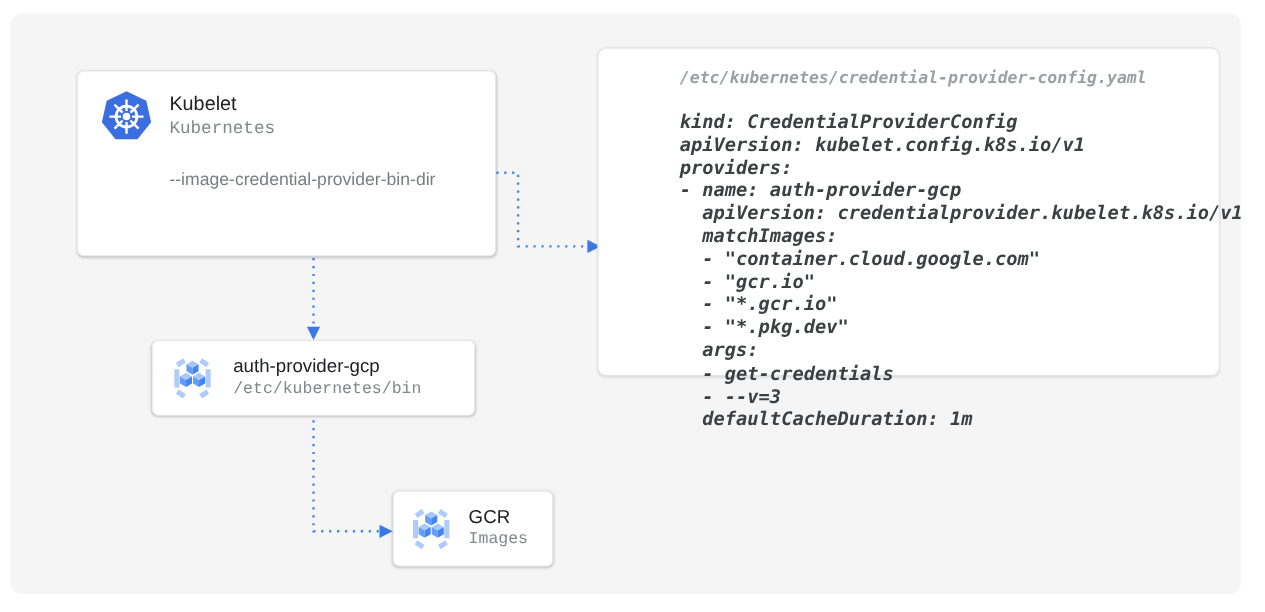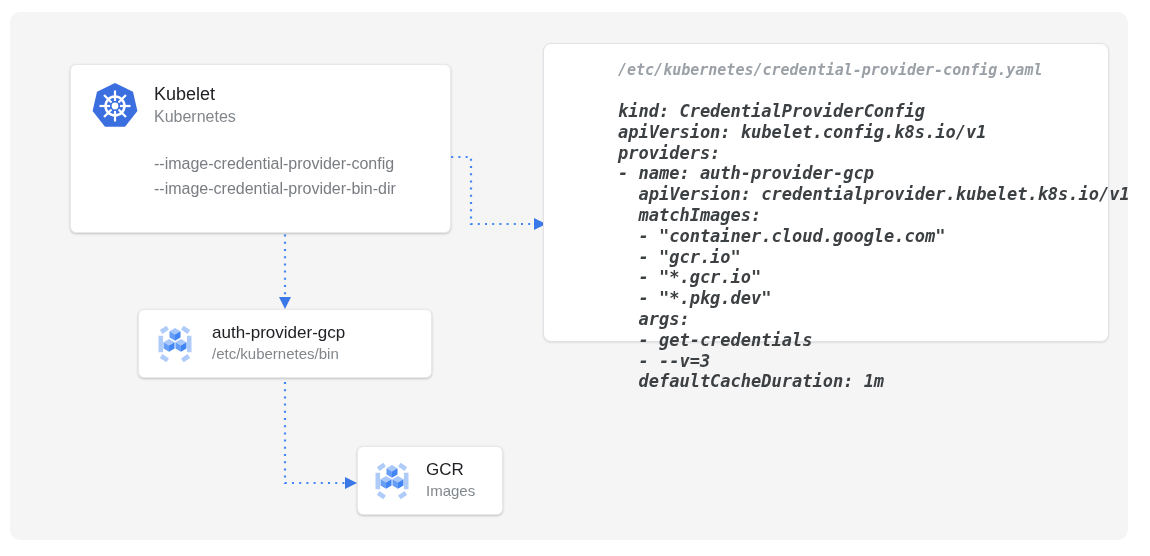--- a/index.html
+++ b/index.html
@@ -29,21 +29,21 @@
     background: #ffffff;
     border: 1px solid #e7e8ea;
     border-radius: 6px;
     box-shadow: 0 1px 2px rgba(60,64,67,0.18), 0 1px 3px rgba(60,64,67,0.10);
   }
   .kubelet-box { left: 70px; top: 64px; width: 381px; height: 169px; padding: 17px 20px; }
   .node-header { display: flex; gap: 15px; }
   .icon-48 { width: 48px; height: 48px; flex: 0 0 48px; }
   .icon-44 { width: 44px; height: 44px; flex: 0 0 44px; }
   .node-title { font-size: 18px; color: #202124; line-height: 24px; }
-  .node-subtitle { font-size: 16px; color: #82878c; line-height: 22px; }
+  .node-subtitle { font-size: 16px; color: #82878c; line-height: 22px; font-family: Liberation Mono, monospace; }
   .flag-list { margin-top: 21px; margin-left: 63px; }
   .flag-line { font-size: 16px; color: #797d82; line-height: 25px; white-space: nowrap; }
   .auth-box { left: 138px; top: 309px; width: 294px; height: 69px; padding: 12px 14px; }
   .auth-box .node-title, .gcr-box .node-title { font-size: 17px; line-height: 22px; }
   .auth-box .node-subtitle, .gcr-box .node-subtitle { font-size: 15px; line-height: 20px; }
   .gcr-box { left: 357px; top: 446px; width: 146px; height: 69px; padding: 12px 12px; }
   .code-panel {
     position: absolute;
     left: 543px; top: 43px;
     width: 566px; height: 299px;
@@ -108,21 +108,20 @@
           <line x1="27.54" y1="20.46" x2="34.96" y2="13.04"></line>
         </g>
         <circle cx="24" cy="24" r="3.4" fill="#ffffff"></circle>
       </svg>
       <div>
         <div class="node-title">Kubelet</div>
         <div class="node-subtitle">Kubernetes</div>
       </div>
     </div>
     <div class="flag-list">
-      <div class="flag-line">--image-credential-provider-config</div>
       <div class="flag-line">--image-credential-provider-bin-dir</div>
     </div>
   </div>
 
   <div class="node gcr-box">
     <div class="node-header" style="gap:12px;">
       <svg class="icon-44" viewBox="0 0 48 48" xmlns="http://www.w3.org/2000/svg">
         <g stroke="#aecbfa" stroke-width="5" fill="none">
           <path d="M16,6.2 L8.9,10.9"></path>
           <path d="M8.5,15 L8.5,33"></path>

